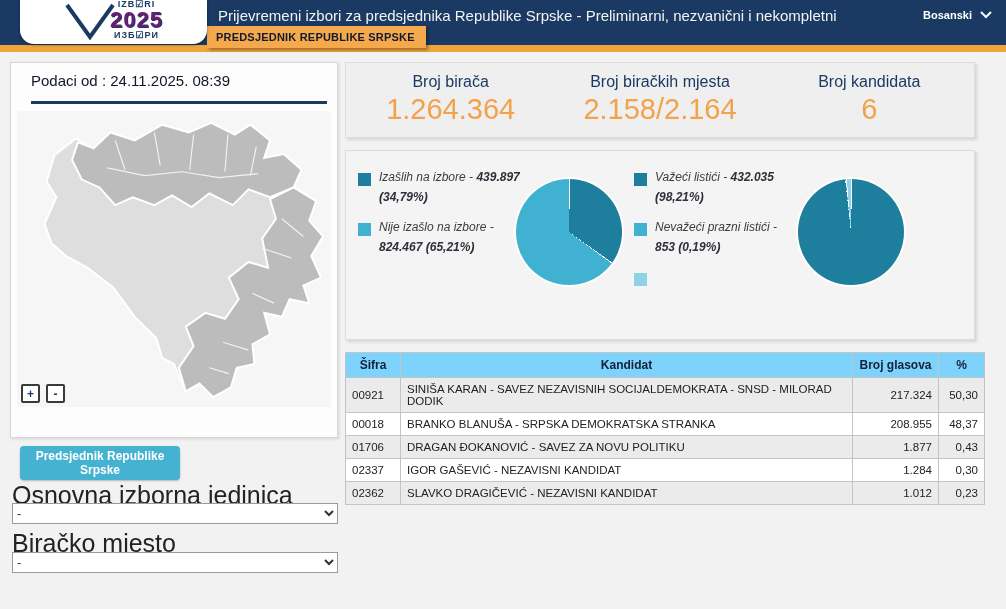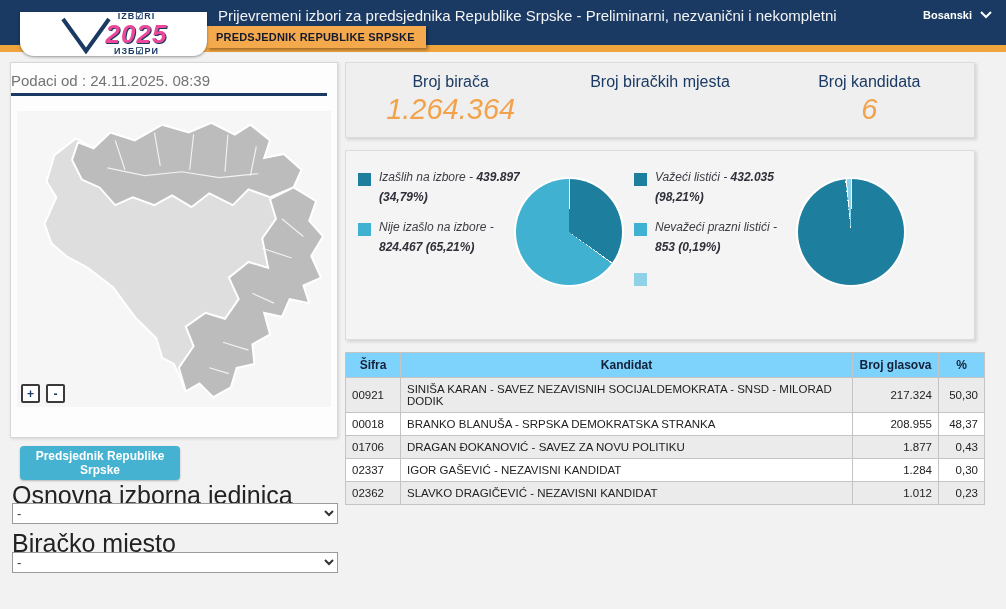--- a/index.html
+++ b/index.html
@@ -6,50 +6,50 @@
   html,body { width:1006px; height:609px; overflow:hidden; }
   body { background:#f2f2f2; font-family:"Liberation Sans", sans-serif; position:relative; }
 
   
   .header { position:absolute; left:0; top:0; width:1006px; height:45px; background:#1a3a64; z-index:2; }
   .orange-bar { position:absolute; left:0; top:45px; width:1006px; height:7px; background:#f0a43e; z-index:2; }
   .header-title { position:absolute; left:218px; top:7px; width:620px; color:#f3f3f3; font-size:15px; white-space:nowrap; overflow:hidden; }
   .lang { position:absolute; right:14px; top:9px; color:#fff; font-size:11px; font-weight:bold; display:flex; align-items:center; gap:8px; cursor:pointer; }
   .lang svg { display:block; }
 
-  .logo-box { position:absolute; left:20px; top:0; width:187px; height:44px; background:#fff; border-radius:0 0 14px 14px; box-shadow:0 1px 3px rgba(0,0,0,.4); z-index:4; display:flex; align-items:center; justify-content:center; gap:20px;margin-top:12px; }
+  .logo-box { position:absolute; left:20px; top:0; width:187px; height:44px; background:#fff; border-radius:0 0 14px 14px; box-shadow:0 1px 3px rgba(0,0,0,.4); z-index:4; display:flex; align-items:flex-start; justify-content:center; gap:20px; }
   .logo-check { margin-top:2px; }
   .logo-text { display:flex; flex-direction:column; align-items:center; line-height:1; margin-left:-26px; }
   .logo-top, .logo-bottom { font-size:9px; font-weight:bold; color:#1a3a64; letter-spacing:1px; }
-  .logo-year { font-size:26px; font-weight:bold; color:#ec4899; text-shadow:1px 1px 0 #1a3a64; letter-spacing:1px;font-style:italic; }
+  .logo-year { font-size:22px; font-weight:bold; color:#701a75; text-shadow:1px 1px 0 #1a3a64; letter-spacing:1px; }
 
   .tab { position:absolute; left:207px; top:26px; z-index:3; background:#f5a94d; color:#141a2e; font-size:11px; font-weight:bold; padding:5px 11px 5px 9px; letter-spacing:.2px; box-shadow:2px 2px 3px rgba(0,0,0,.35); cursor:pointer; }
 
   
   .left-card { position:absolute; left:10px; top:62px; width:328px; height:376px; background:#fdfdfd; border:1px solid #d7d7d7; box-shadow:1px 1px 3px rgba(0,0,0,.12); }
-  .data-as-of { margin:9px 10px 0 0; padding-bottom:4px; color:#737373; font-size:15px; border-bottom:3px solid #1b3a63; }
+  .data-as-of { margin:9px 10px 0 20px; padding-bottom:12px; color:#0f172a; font-size:15px; border-bottom:3px solid #1b3a63; }
   .map-wrap { position:absolute; left:6px; top:48px; width:314px; height:296px; background:#f6f6f6; }
   .map-wrap svg { display:block; }
   .map-zoom { position:absolute; left:4px; bottom:4px; display:flex; gap:6px; }
   .map-zoom button { width:19px; height:19px; background:#fff; border:2px solid #3a3a3a; border-radius:2px; font-size:12px; font-weight:bold; color:#1a3a64; line-height:1; cursor:pointer; }
 
   .rs-button { position:absolute; left:20px; top:446px; width:160px; height:34px; background:#45b2d2; border:none; border-radius:4px; color:#fff; font-size:12px; font-weight:bold; font-family:"Liberation Sans",sans-serif; box-shadow:0 1px 2px rgba(0,0,0,.25); cursor:pointer; }
 
   .filter-label { position:absolute; left:12px; color:#222; font-size:25px; }
   .filter-label.f1 { top:481px; }
   .filter-label.f2 { top:529px; }
   .filter-select { position:absolute; left:12px; width:326px; height:21px; font-size:13px; color:#333; border:1px solid #9a9a9a; background:#fff; font-family:"Liberation Sans",sans-serif; }
   .filter-select.f1 { top:503px; }
   .filter-select.f2 { top:552px; }
 
   
   .stats { position:absolute; left:345px; top:62px; width:630px; height:76px; background:#efefef; border:1px solid #dcdcdc; box-shadow:2px 2px 3px rgba(0,0,0,.12); display:flex; }
   .stat { flex:1; text-align:center; padding-top:10px; }
   .stat-label { color:#1b3a63; font-size:16px; }
-  .stat-value { color:#f2a24b; font-size:29px; margin-top:2px;font-style:italic; }
+  .stat-value { color:#f2a24b; font-size:29px; margin-top:2px; }
 
   
   .charts { position:absolute; left:345px; top:150px; width:630px; height:190px; border:1px solid #dcdcdc; background:#f4f4f4; box-shadow:2px 2px 3px rgba(0,0,0,.12); }
   .legend { position:absolute; top:16px; font-size:12px; color:#3c3c44; }
   .legend.l1 { left:12px; width:168px; }
   .legend.l2 { left:288px; width:162px; }
   .legend-item { display:flex; margin-bottom:9px; line-height:1.7;font-style:italic; }
   .swatch { flex:0 0 13px; width:13px; height:13px; margin:6px 8px 0 0; }
   .legend-item b { color:#30303a; }
   .pie { position:absolute; top:28px; width:106px; height:106px; border-radius:50%; box-shadow:0 0 0 2px #fff; }
@@ -127,20 +127,21 @@
   <option>-</option>
 </select>
 
 <div class="stats">
   <div class="stat">
     <div class="stat-label">Broj birača</div>
     <div class="stat-value">1.264.364</div>
   </div>
   <div class="stat">
     <div class="stat-label">Broj biračkih mjesta</div>
+    <div class="stat-value">2.158/2.164</div>
   </div>
   <div class="stat">
     <div class="stat-label">Broj kandidata</div>
     <div class="stat-value">6</div>
   </div>
 </div>
 
 <div class="charts">
   <div class="legend l1">
     <div class="legend-item">

